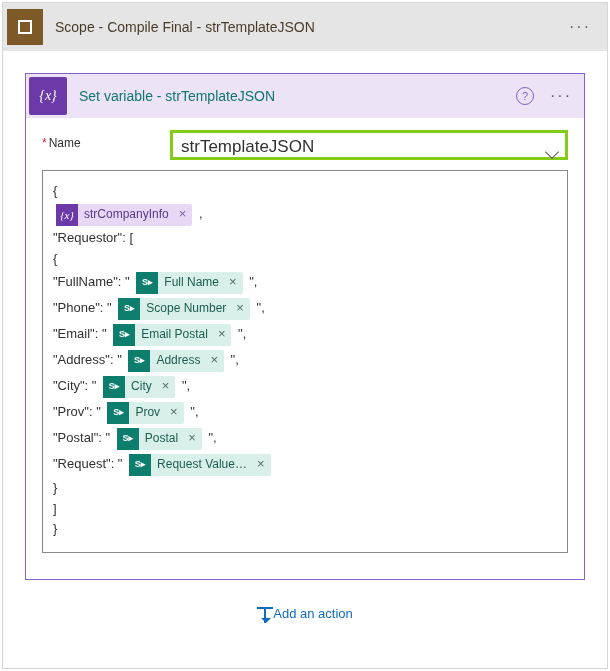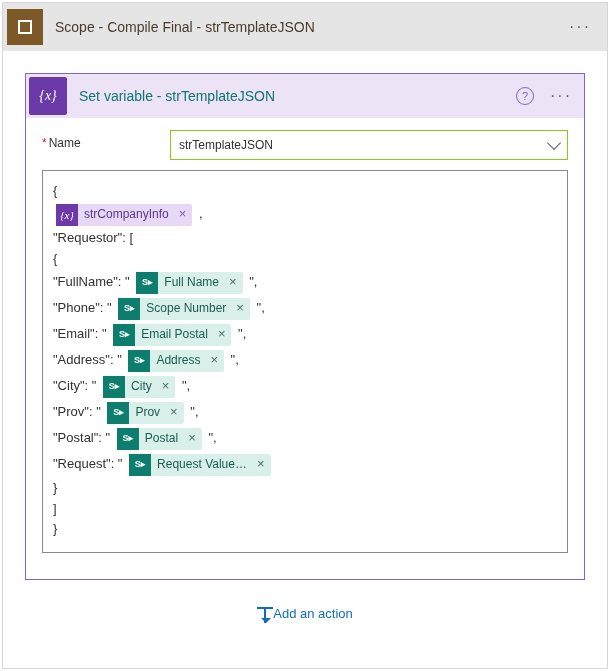--- a/index.html
+++ b/index.html
@@ -74,28 +74,28 @@
   .form-row { display: flex; margin-bottom: 10px; align-items: flex-start; }
   .form-label {
     width: 128px;
     font-size: 12px;
     color: #323130;
     padding-top: 6px;
   }
   .form-label .req { color: #c2292e; margin-right: 2px; }
   .name-select {
     flex: 1;
-    border: 1px solid #84cc16;
+    border: 3px solid #84cc16;
     height: 30px;
     display: flex;
-    align-items: center;
+    align-items: flex-end;
     padding: 0 8px;
     justify-content: space-between;
     cursor: pointer;
-    font-size: 12px;
+    font-size: 17px;
   }
   .chevron {
     width: 10px; height: 10px;
     border-right: 1.5px solid #605e5c;
     border-bottom: 1.5px solid #605e5c;
     transform: rotate(45deg);
     margin-top: -4px;
   }
   .value-box {
     flex: 1;

